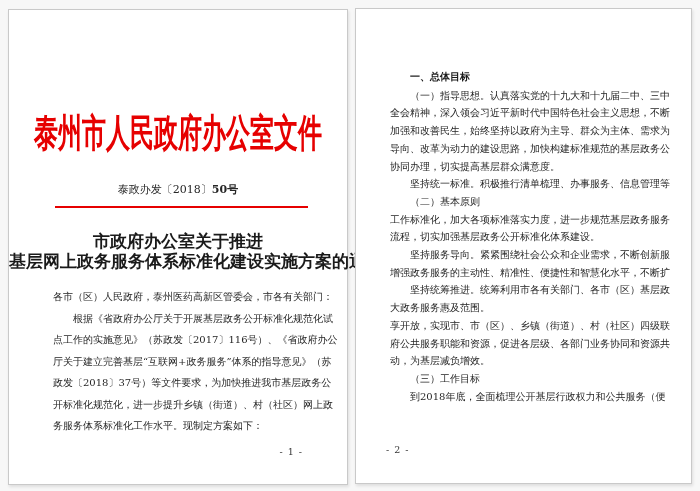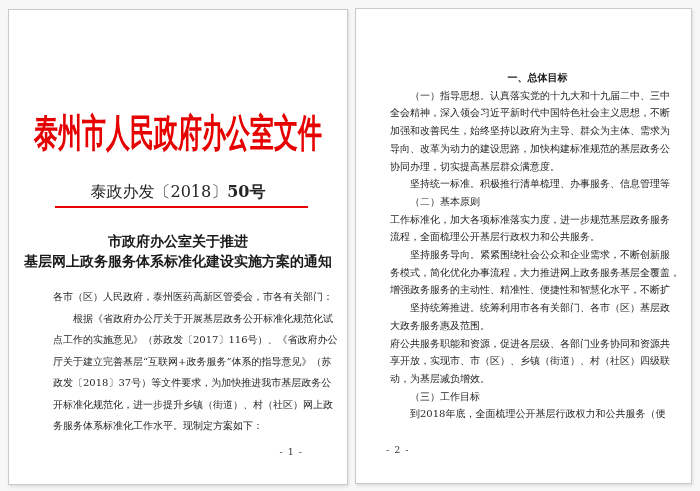--- a/index.html
+++ b/index.html
@@ -37,37 +37,37 @@
     font-size: 24px;
     letter-spacing: 0px;
     transform: scaleY(1.6);
     transform-origin: center center;
     white-space: nowrap;
   }
   .doc-number {
     position: absolute;
     top: 172px; left: 0; right: 0;
     text-align: center;
-    font-size: 16px;
+    font-size: 11px;
     color: #262626;
     white-space: nowrap;
   }
   .doc-number .num { font-weight: bold; }
   .red-line {
     position: absolute;
     top: 196px; left: 46px;
     width: 253px; height: 2px;
     background: #e60000;
   }
   .notice-title {
     position: absolute;
     top: 221px; left: 0; right: 0;
     text-align: center;
     font-weight: bold;
-    font-size: 14px;
+    font-size: 17px;
     line-height: 20px;
     color: #1a1a1a;
     white-space: nowrap;
   }
   .body-block {
     position: absolute;
     color: #262626;
   }
   .p1-body {
     top: 276px; left: 44px; right: 30px;
@@ -76,23 +76,22 @@
   }
   .p2-body {
     top: 60px; left: 34px; right: 26px;
     font-size: 10px;
     line-height: 17.7px;
   }
   .bline { white-space: nowrap; }
   .bline.ind { padding-left: 2em; }
   .bline.hd {
     font-weight: bold;
-    font-family: Liberation Serif, serif;
+    font-family: Liberation Mono, monospace;
     color: #1a1a1a;
-    text-align: center;
   }
   .page-number {
     position: absolute;
     font-size: 9.5px;
     color: #333333;
     letter-spacing: 1px;
     white-space: nowrap;
   }
   .pn-1 { top: 436px; right: 44px; }
   .pn-2 { top: 435px; left: 30px; }
@@ -133,28 +132,27 @@
     <div class="body-block p2-body" id="p2-lines">
         <div class="bline ind hd">一、总体目标</div>
         <div class="bline ind">（一）指导思想。认真落实党的十九大和十九届二中、三中</div>
         <div class="bline">全会精神，深入领会习近平新时代中国特色社会主义思想，不断</div>
         <div class="bline">加强和改善民生，始终坚持以政府为主导、群众为主体、需求为</div>
         <div class="bline">导向、改革为动力的建设思路，加快构建标准规范的基层政务公</div>
         <div class="bline">协同办理，切实提高基层群众满意度。</div>
         <div class="bline ind">坚持统一标准。积极推行清单梳理、办事服务、信息管理等</div>
         <div class="bline ind">（二）基本原则</div>
         <div class="bline">工作标准化，加大各项标准落实力度，进一步规范基层政务服务</div>
-        <div class="bline">流程，全面梳理公开基层行政权力和公共服务。</div>
+        <div class="bline">流程，切实加强基层政务公开标准化体系建设。</div>
         <div class="bline ind">坚持服务导向。紧紧围绕社会公众和企业需求，不断创新服</div>
-        <div class="bline">务模式，简化优化办事流程，大力推进网上政务服务基层全覆盖，</div>
         <div class="bline">增强政务服务的主动性、精准性、便捷性和智慧化水平，不断扩</div>
         <div class="bline ind">坚持统筹推进。统筹利用市各有关部门、各市（区）基层政</div>
         <div class="bline">大政务服务惠及范围。</div>
+        <div class="bline">享开放，实现市、市（区）、乡镇（街道）、村（社区）四级联</div>
         <div class="bline">府公共服务职能和资源，促进各层级、各部门业务协同和资源共</div>
-        <div class="bline">享开放，实现市、市（区）、乡镇（街道）、村（社区）四级联</div>
         <div class="bline">动，为基层减负增效。</div>
         <div class="bline ind">（三）工作目标</div>
         <div class="bline ind">到2018年底，全面梳理公开基层行政权力和公共服务（便</div>
       </div>
 
     <div class="page-number pn-2">- 2 -</div>
   </div>
 
 </div>
 

